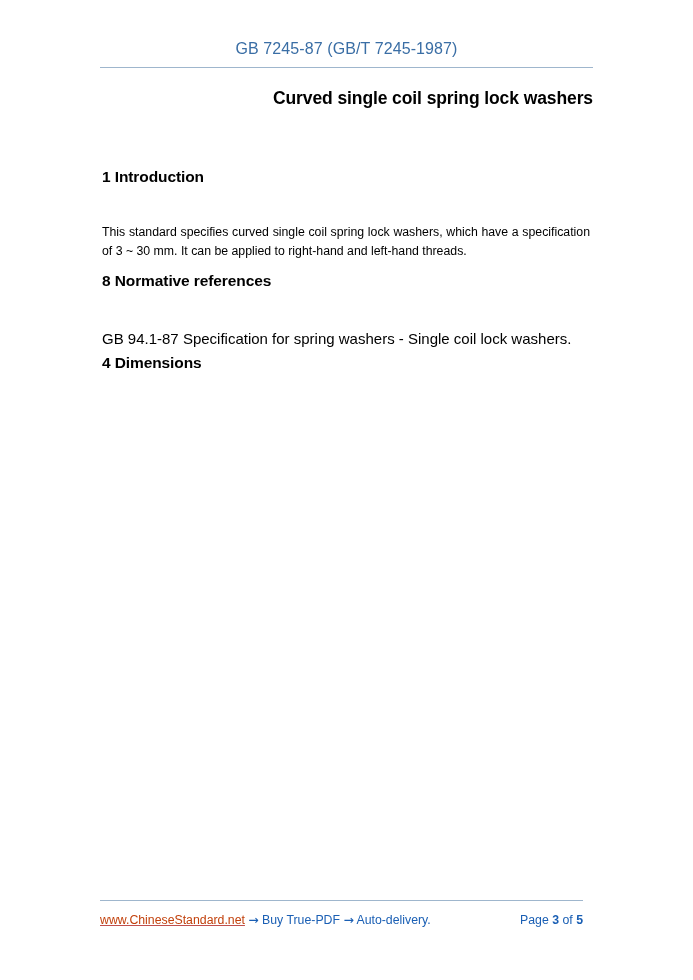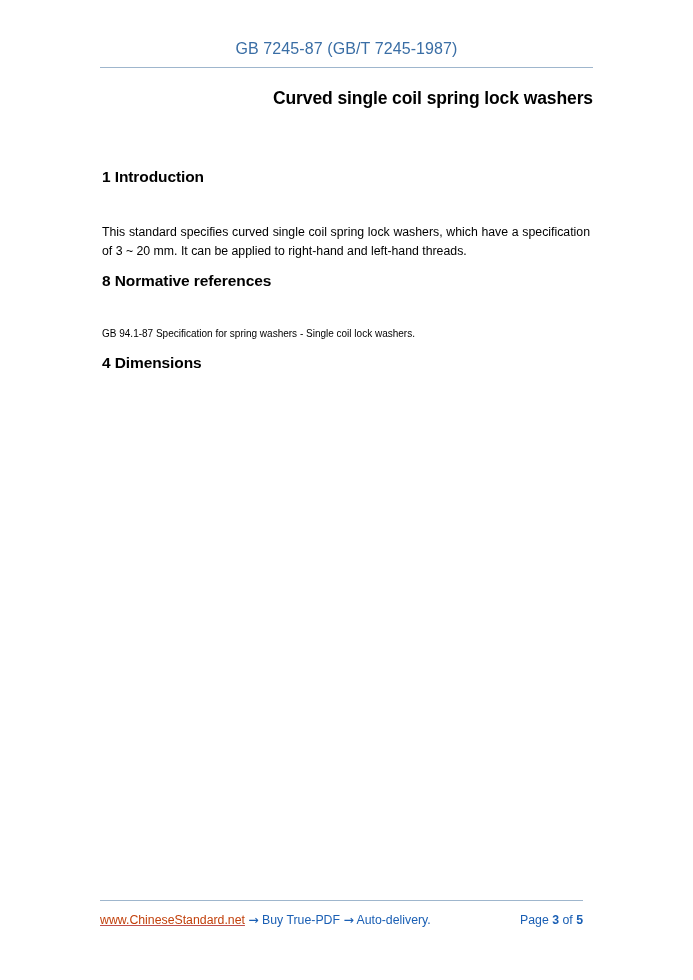--- a/index.html
+++ b/index.html
@@ -79,21 +79,21 @@
     font-size: 12.3px;
     line-height: 19px;
     text-align: justify;
   }
   .sec2 { position: absolute; left: 0; top: 104px; }
   .para2 {
     position: absolute;
     left: 0;
     top: 146px;
     width: 488px;
-    font-size: 10px;
+    font-size: 15px;
     line-height: 19px;
   }
   .sec3 { position: absolute; left: 0; top: 186px; }
 
   
   .footer-rule {
     position: absolute;
     left: 100px;
     top: 900px;
     width: 483px;
@@ -136,21 +136,21 @@
   <div class="header">
     <span class="header-text">GB 7245-87 (GB/T 7245-1987)</span>
   </div>
   <div class="header-rule"></div>
 
   <div class="doc-title">Curved single coil spring lock washers</div>
 
   <div class="content">
 
     <h2 class="section-heading sec1">1 Introduction</h2>
-    <p class="para1">This standard specifies curved single coil spring lock washers, which have a specification of 3 ~ 20 mm. It can be applied to right-hand and left-hand threads.</p>
+    <p class="para1">This standard specifies curved single coil spring lock washers, which have a specification of 3 ~ 30 mm. It can be applied to right-hand and left-hand threads.</p>
 
     <h2 class="section-heading sec2">8 Normative references</h2>
     <p class="para2">GB 94.1-87 Specification for spring washers - Single coil lock washers.</p>
 
     <h2 class="section-heading sec3">4 Dimensions</h2>
 
   </div>
 
   <div class="footer-rule"></div>
 

